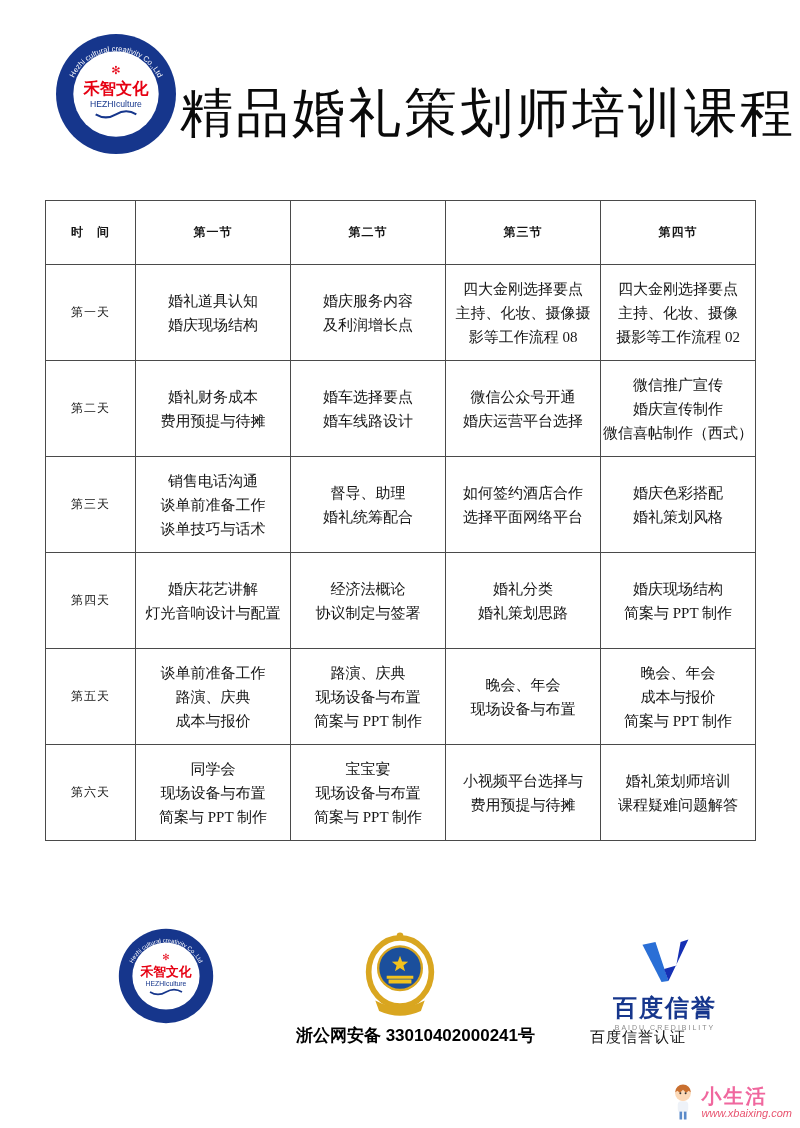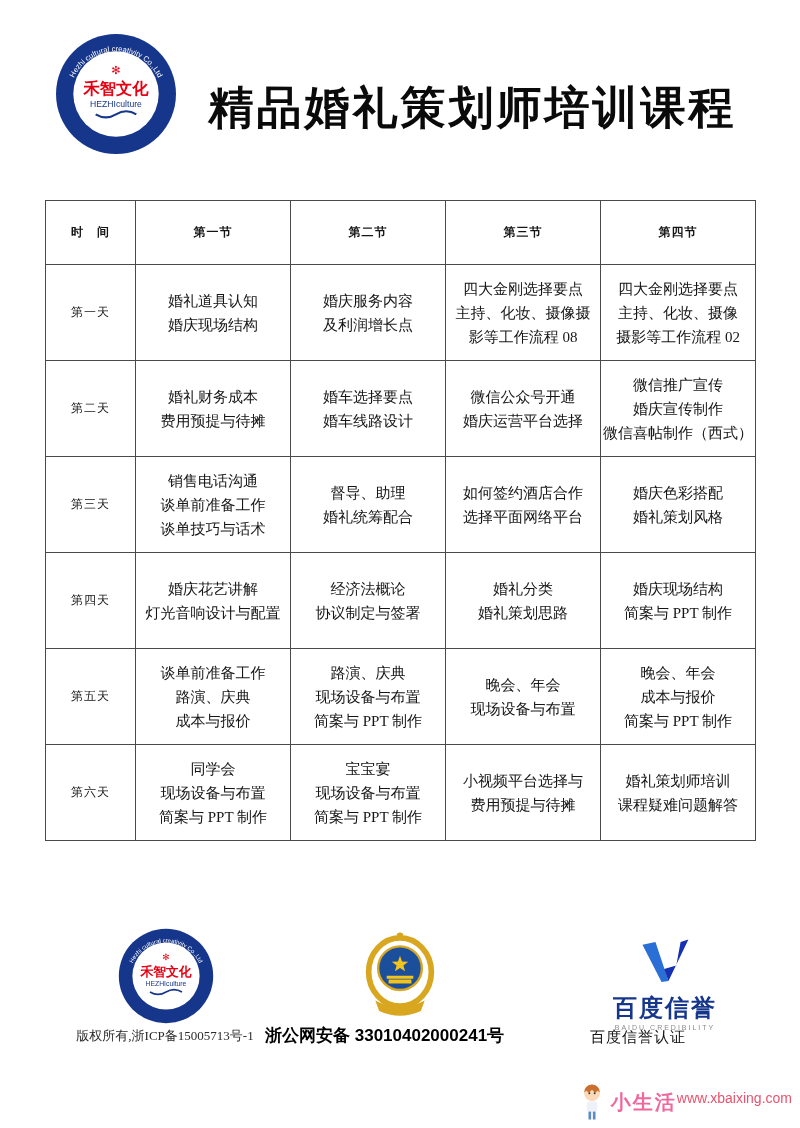--- a/index.html
+++ b/index.html
@@ -17,22 +17,22 @@
   
   .header-logo {
     position: absolute;
     left: 55px; top: 33px;
     width: 122px; height: 122px;
   }
   .page-title {
     position: absolute;
     left: 180px; right: 35px; top: 78px;
     text-align: center;
-    font-size: 45px;
-    font-weight: bold;
+    font-size: 53px;
+    font-weight: normal;
     color: #0a0a0a;
     letter-spacing: 3px;
     white-space: nowrap;
   }
 
   
   .course-table {
     position: absolute;
     left: 45px; top: 200px;
     width: 710px;
@@ -65,21 +65,21 @@
     position: absolute;
     left: 30px; top: 1027px; width: 270px;
     text-align: center;
     font-size: 13px;
     color: #2b2b2b;
   }
   .police-badge { position: absolute; left: 362px; top: 928px; width: 76px; height: 88px; }
   .police-text {
     position: absolute;
     left: 265px; top: 1024px; width: 270px;
-    text-align: left;
+    text-align: right;
     font-size: 17px;
     font-weight: bold;
     color: #000000;
     font-family: "Liberation Sans", sans-serif;
   }
   .baidu-block {
     position: absolute;
     left: 590px; top: 938px; width: 150px;
     text-align: center;
   }
@@ -89,23 +89,23 @@
   .baidu-cert { position: absolute; left: 590px; top: 1028px; width: 150px; text-align: left; font-size: 15px; color: #111; letter-spacing: 1px; }
 
   
   .watermark {
     position: absolute;
     right: 8px; bottom: 6px;
     display: flex;
     align-items: center;
     gap: 5px;
   }
-  .wm-texts { display: flex; line-height: 1.1; }
+  .wm-texts { display: flex; flex-direction: column; line-height: 1.1; }
   .wm-name { font-size: 20px; font-weight: bold; color: #f0679e; font-family:"Liberation Sans",sans-serif; letter-spacing: 2px; }
-  .wm-url { font-size: 14px; color: #e8536f; font-family:"Liberation Sans",sans-serif; }
+  .wm-url { font-size: 11px; color: #e8536f; font-family:"Liberation Sans",sans-serif;font-style:italic; }
 </style>
 </head>
 <body>
 
 <div class="page">
 
   <svg class="header-logo" viewBox="0 0 120 120">
     <circle cx="60" cy="60" r="59" fill="#16368c"></circle>
     <circle cx="60" cy="60" r="42" fill="#ffffff"></circle>
     <defs>
@@ -282,21 +282,20 @@
     </text>
     <text font-size="8.5" fill="#ffffff">
       <textPath href="#ringBottom2" startOffset="50%" text-anchor="middle">禾智主持主播策划培训机构</textPath>
     </text>
     <text x="60" y="40" text-anchor="middle" font-size="11" fill="#e60012">✻</text>
     <text x="60" y="60" text-anchor="middle" font-size="16" font-weight="bold" fill="#e60012">禾智文化</text>
     <text x="60" y="73" text-anchor="middle" font-size="8.5" fill="#16368c" font-family="Liberation Sans, sans-serif">HEZHIculture</text>
     <path d="M40 80 q10 6 20 0 q10 -6 20 0" stroke="#16368c" fill="none" stroke-width="2"></path>
   </svg>
 
-  <div class="copyright-text">版权所有,浙ICP备15005713号-1</div>
 
   <svg class="police-badge" viewBox="0 0 80 92">
     <circle cx="40" cy="8" r="3.5" fill="#d9a620"></circle>
     <ellipse cx="40" cy="46" rx="33" ry="36" fill="none" stroke="#d9a620" stroke-width="6"></ellipse>
     <circle cx="40" cy="42" r="23" fill="#1b4f9c" stroke="#d9a620" stroke-width="2.5"></circle>
     <path d="M40,29 L42.2,34.9 L48.6,35.2 L43.6,39.2 L45.3,45.3 L40,41.8 L34.7,45.3 L36.4,39.2 L31.4,35.2 L37.8,34.9 Z" fill="#f2c21d"></path>
     <path d="M26 50 h28 v3 h-28 z M28 54 h24 v4 h-24 z" fill="#f2c21d"></path>
     <path d="M14 76 Q40 90 66 76 L62 87 Q40 97 18 87 Z" fill="#d9a620"></path>
   </svg>
 

